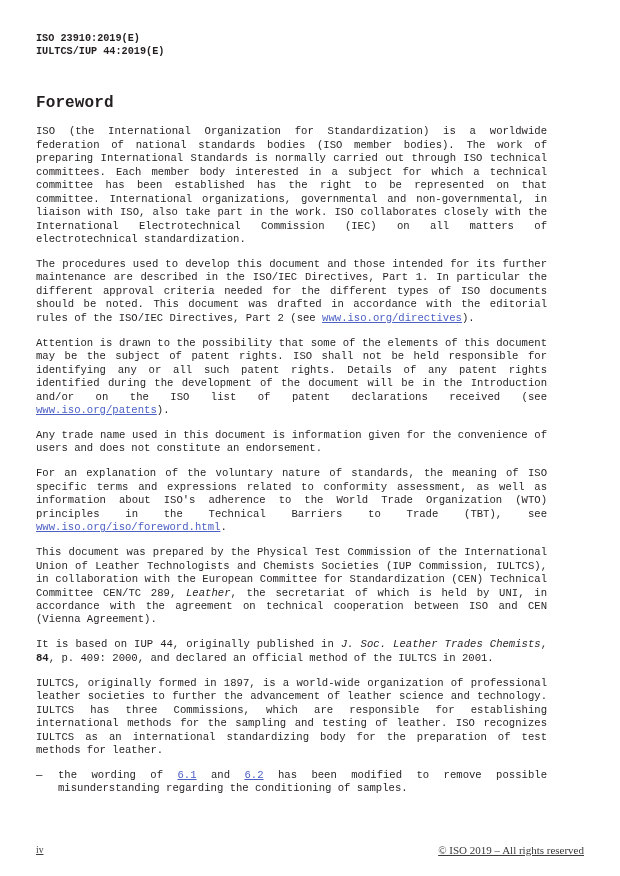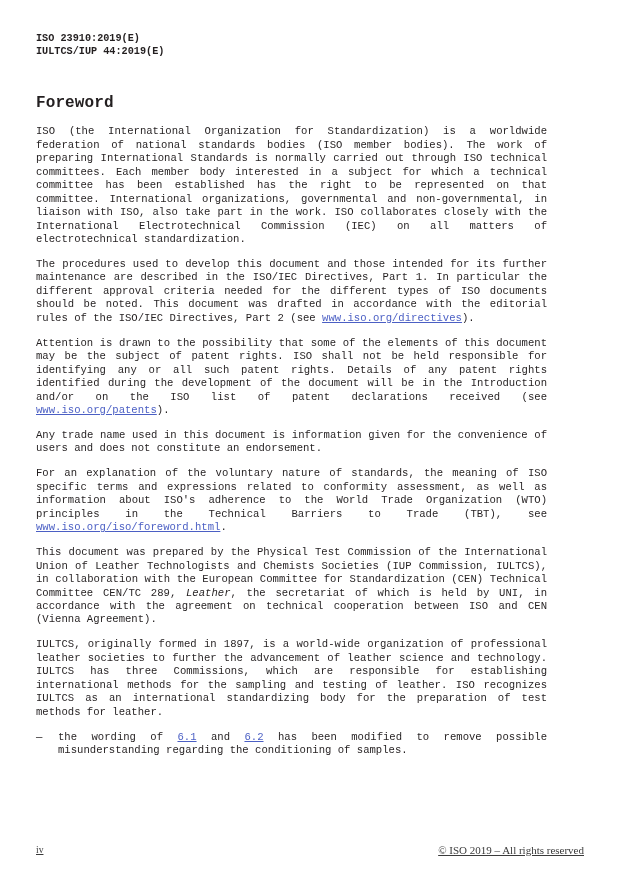--- a/index.html
+++ b/index.html
@@ -120,20 +120,21 @@
       <p class="para"><span>The procedures used to develop this document and those intended for its further maintenance are described in the ISO/IEC Directives, Part 1. In particular the different approval criteria needed for the different types of ISO documents should be noted. This document was drafted in accordance with the editorial rules of the ISO/IEC Directives, Part 2 (see </span><a class="link" href="#">www.iso.org/directives</a><span>).</span></p>
 
       <p class="para"><span>Attention is drawn to the possibility that some of the elements of this document may be the subject of patent rights. ISO shall not be held responsible for identifying any or all such patent rights. Details of any patent rights identified during the development of the document will be in the Introduction and/or on the ISO list of patent declarations received (see </span><a class="link" href="#">www.iso.org/patents</a><span>).</span></p>
 
       <p class="para">Any trade name used in this document is information given for the convenience of users and does not constitute an endorsement.</p>
 
       <p class="para"><span>For an explanation of the voluntary nature of standards, the meaning of ISO specific terms and expressions related to conformity assessment, as well as information about ISO's adherence to the World Trade Organization (WTO) principles in the Technical Barriers to Trade (TBT), see </span><a class="link" href="#">www.iso.org/iso/foreword.html</a><span>.</span></p>
 
       <p class="para"><span>This document was prepared by the Physical Test Commission of the International Union of Leather Technologists and Chemists Societies (IUP Commission, IULTCS), in collaboration with the European Committee for Standardization (CEN) Technical Committee CEN/TC 289, </span><span class="it">Leather</span><span>, the secretariat of which is held by UNI, in accordance with the agreement on technical cooperation between ISO and CEN (Vienna Agreement).</span></p>
 
+      <p class="para"><span>It is based on IUP 44, originally published in </span><span class="it">J. Soc. Leather Trades Chemists</span><span>, </span><span class="bd">84</span><span>, p. 409: 2000, and declared an official method of the IULTCS in 2001.</span></p>
 
       <p class="para">IULTCS, originally formed in 1897, is a world-wide organization of professional leather societies to further the advancement of leather science and technology. IULTCS has three Commissions, which are responsible for establishing international methods for the sampling and testing of leather. ISO recognizes IULTCS as an international standardizing body for the preparation of test methods for leather.</p>
 
 
       <div class="list-item">
         <span class="list-dash">—</span>
         <span class="list-text"><span>the wording of </span><a class="link" href="#">6.1</a><span> and </span><a class="link" href="#">6.2</a><span> has been modified to remove possible misunderstanding regarding the conditioning of samples.</span></span>
       </div>
 
 

